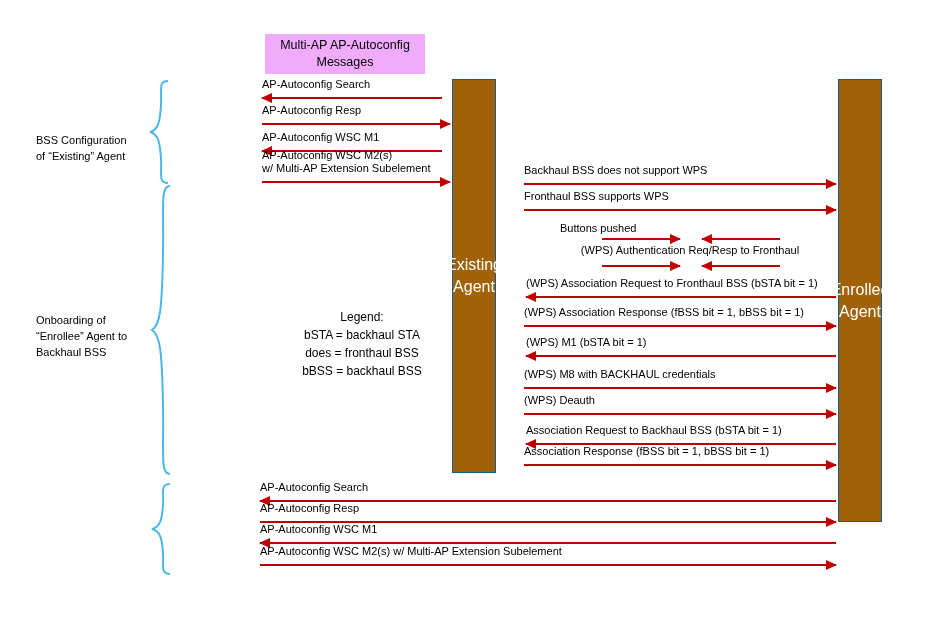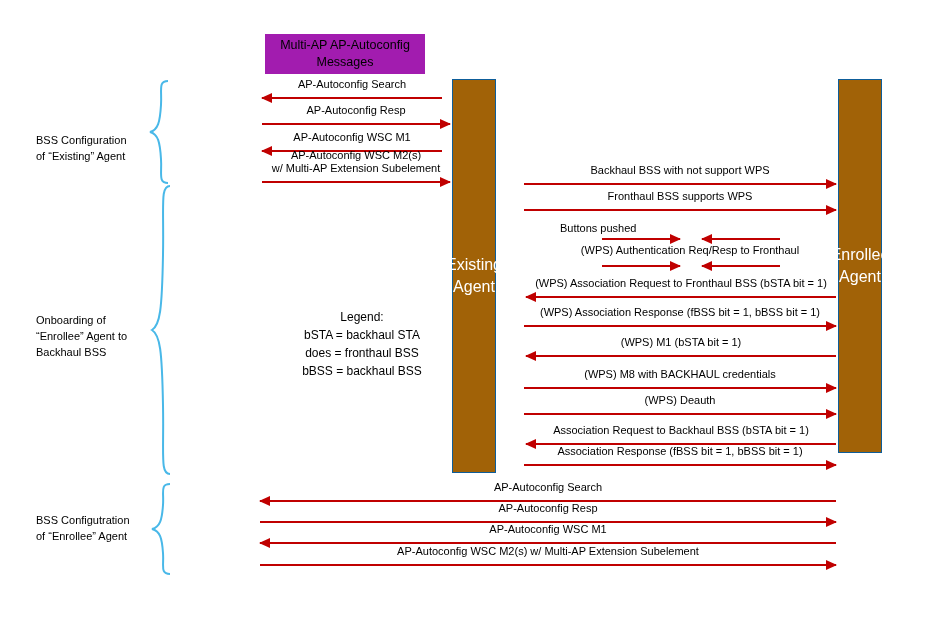--- a/index.html
+++ b/index.html
@@ -31,21 +31,21 @@
     justify-content: center;
     text-align: center;
     font-size: 16px;
     line-height: 1.35;
   }
   .lifeline .ll-label { display: block; white-space: pre-line; }
 
   
   .banner {
     position: absolute;
-    background: #a21caf;
+    background: #f0abfc;
     color: #000000;
     font-size: 12.5px;
     line-height: 1.35;
     text-align: center;
     display: flex;
     align-items: center;
     justify-content: center;
     white-space: pre-line;
   }
 
@@ -76,21 +76,21 @@
   }
   .msg.to-left .head {
     left: -1px;
     border-right: 11px solid #c00000;
   }
   .msg .caption {
     position: absolute;
     left: 0;
     right: 0;
     bottom: 5px;
-    text-align: center;
+    text-align: left;
     font-size: 11px;
     line-height: 1.25;
     color: #000000;
     white-space: pre-line;
   }
   .msg .caption.above2 { bottom: 5px; margin-top: 32px; }
 
   
   .section-label {
     position: absolute;
@@ -136,21 +136,21 @@
 Messages</span>
   </div>
 
 
 
   <div class="lifeline" style="left:452px; top:79px; width:44px; height:394px;">
     <span class="ll-label">“Existing”
 Agent</span>
   </div>
 
-  <div class="lifeline" style="left:838px; top:79px; width:44px; height:374px;">
+  <div class="lifeline" style="left:838px; top:79px; width:44px; height:443px;">
     <span class="ll-label">“Enrollee”
 Agent</span>
   </div>
 
   <div class="legend" style="left:272px; top:290px; width:180px;">
     <span>Legend:
 bSTA = backhaul STA
 does = fronthaul BSS
 bBSS = backhaul BSS</span>
   </div>
@@ -169,24 +169,20 @@
     <span>Onboarding of
 “Enrollee” Agent to
 Backhaul BSS</span>
   </div>
   <div class="brace" style="left:150px; top:185px;">
     <svg width="22" height="290" viewBox="0 0 22 290">
       <path d="M20 1 C10 1 14 20 13 70 C12 125 10 140 2 145 C10 150 12 165 13 220 C14 270 10 289 20 289" fill="none" stroke="#49b8e8" stroke-width="2"></path>
     </svg>
   </div>
 
-  <div class="section-label" style="left:36px; top:497px; width:115px;">
-    <span>BSS Configutration
-of “Enrollee” Agent</span>
-  </div>
   <div class="brace" style="left:150px; top:483px;">
     <svg width="22" height="92" viewBox="0 0 22 92">
       <path d="M20 1 C10 1 14 9 13 22 C12 37 10 44 2 46 C10 48 12 55 13 70 C14 83 10 91 20 91" fill="none" stroke="#49b8e8" stroke-width="2"></path>
     </svg>
   </div>
 
   <div class="msg to-left" style="left:262px; top:97px; width:180px;">
     <div class="line"></div>
     <div class="head"></div>
     <div class="caption">AP-Autoconfig Search</div>
@@ -207,21 +203,21 @@
   <div class="msg to-right" style="left:262px; top:181px; width:188px;">
     <div class="line"></div>
     <div class="head"></div>
     <div class="caption above2">AP-Autoconfig WSC M2(s)
 w/ Multi-AP Extension Subelement</div>
   </div>
 
   <div class="msg to-right" style="left:524px; top:183px; width:312px;">
     <div class="line"></div>
     <div class="head"></div>
-    <div class="caption">Backhaul BSS with not support WPS</div>
+    <div class="caption">Backhaul BSS does not support WPS</div>
   </div>
 
   <div class="msg to-right" style="left:524px; top:209px; width:312px;">
     <div class="line"></div>
     <div class="head"></div>
     <div class="caption">Fronthaul BSS supports WPS</div>
   </div>
 
   <div class="msg to-right" style="left:602px; top:238px; width:78px;">
     <div class="line"></div>

